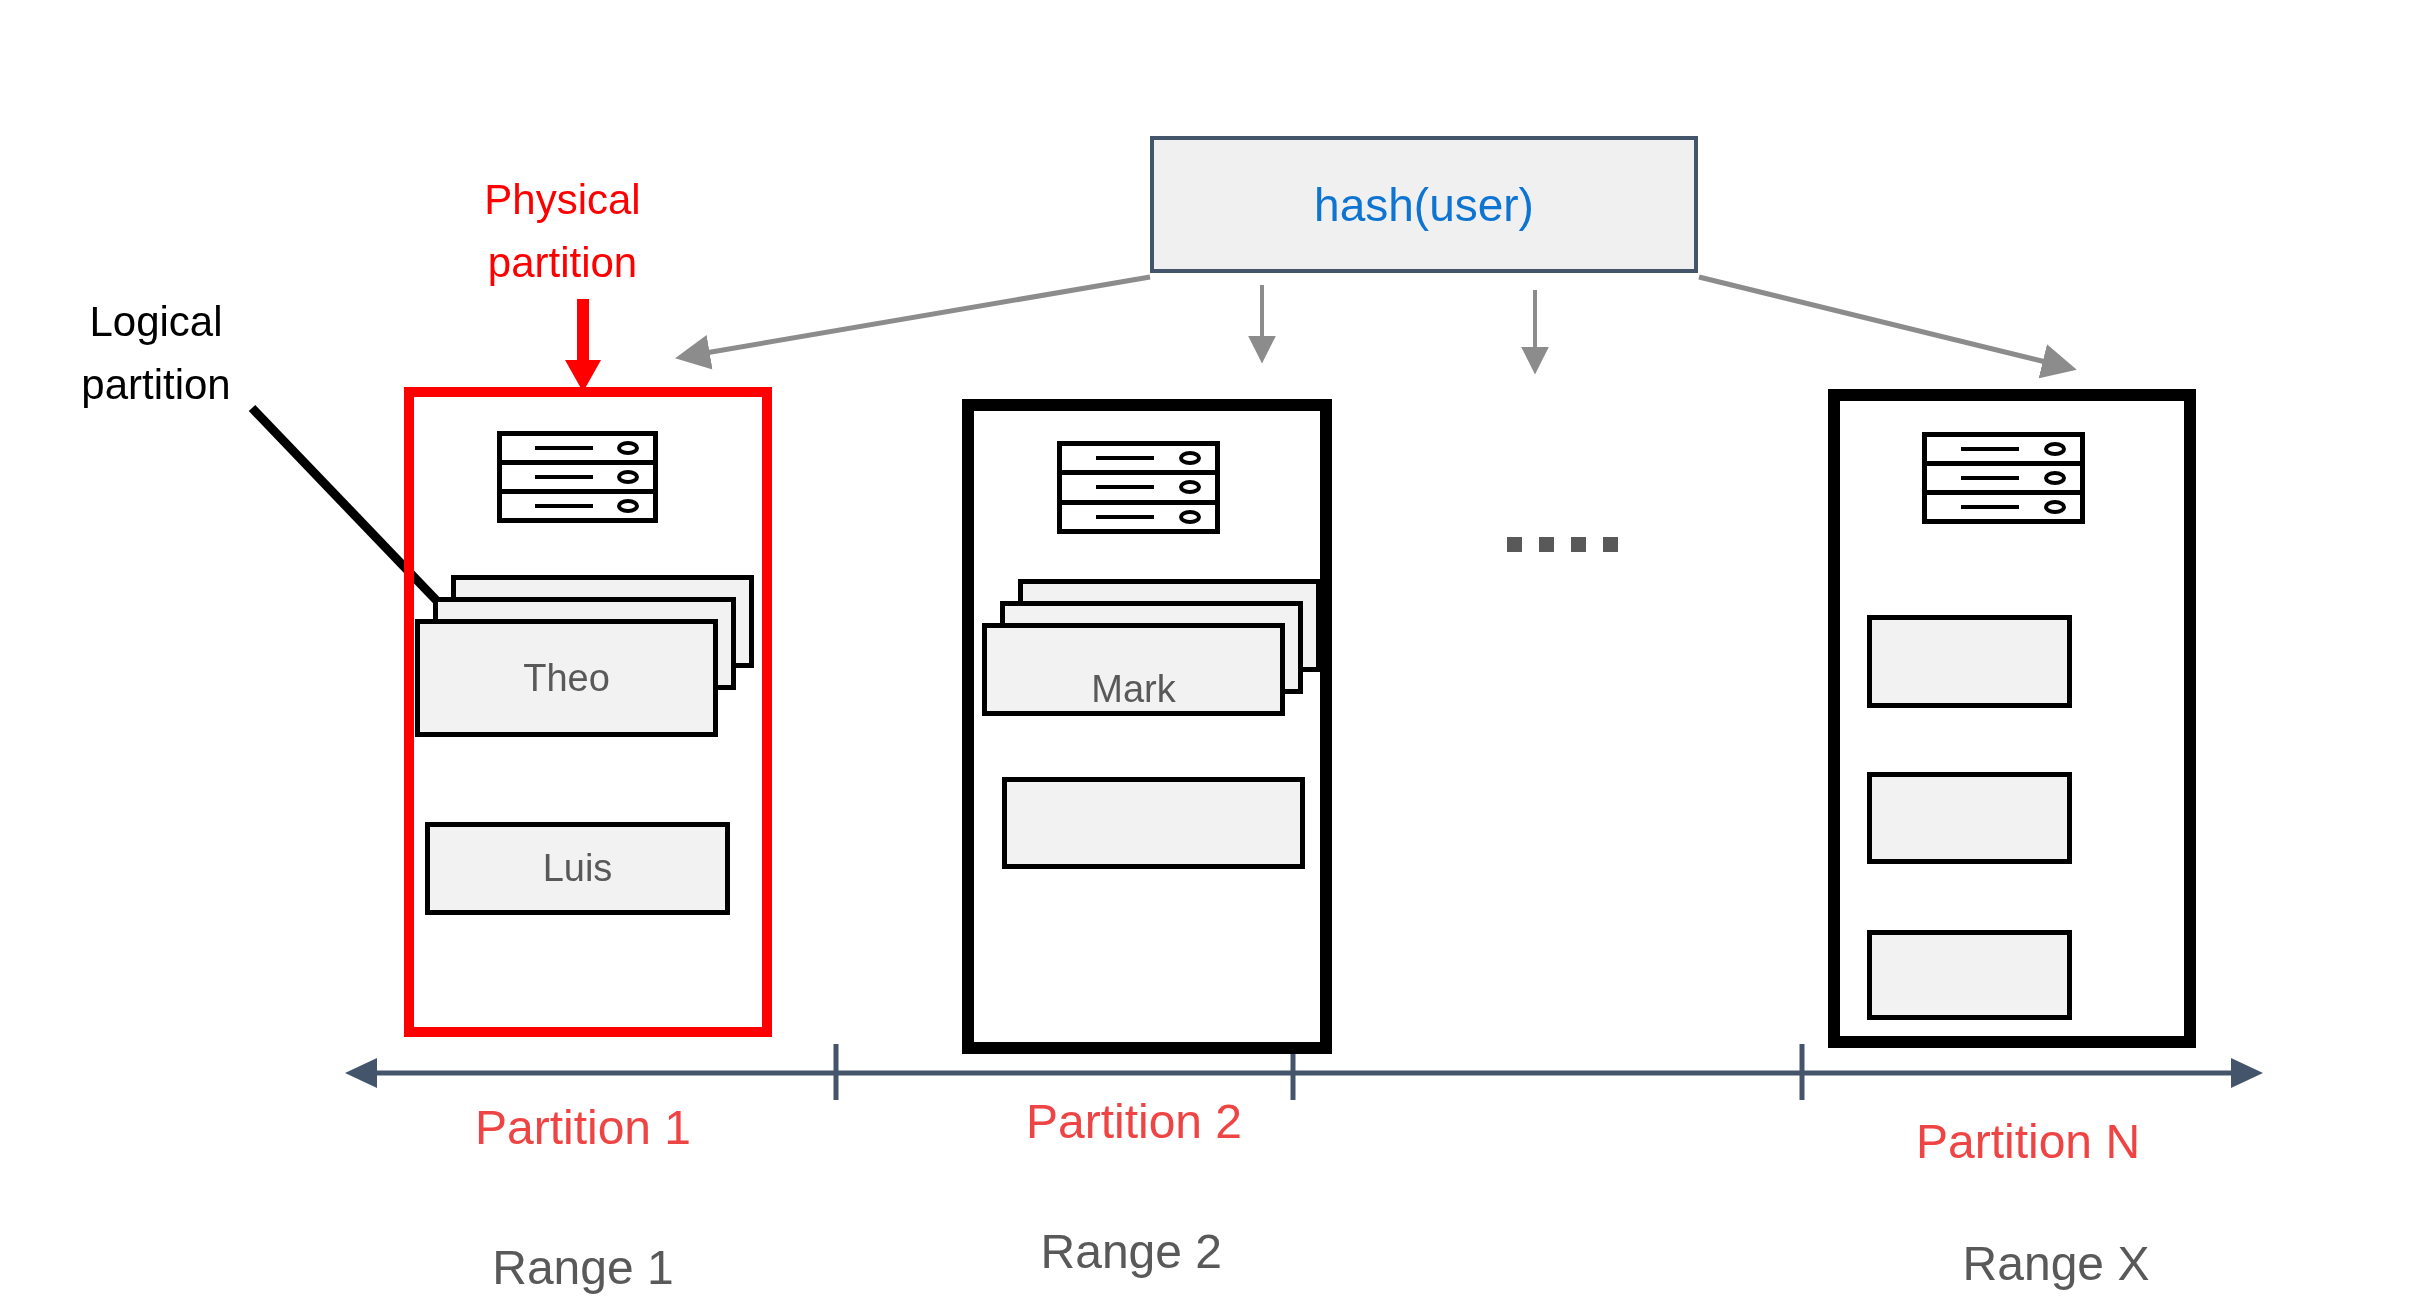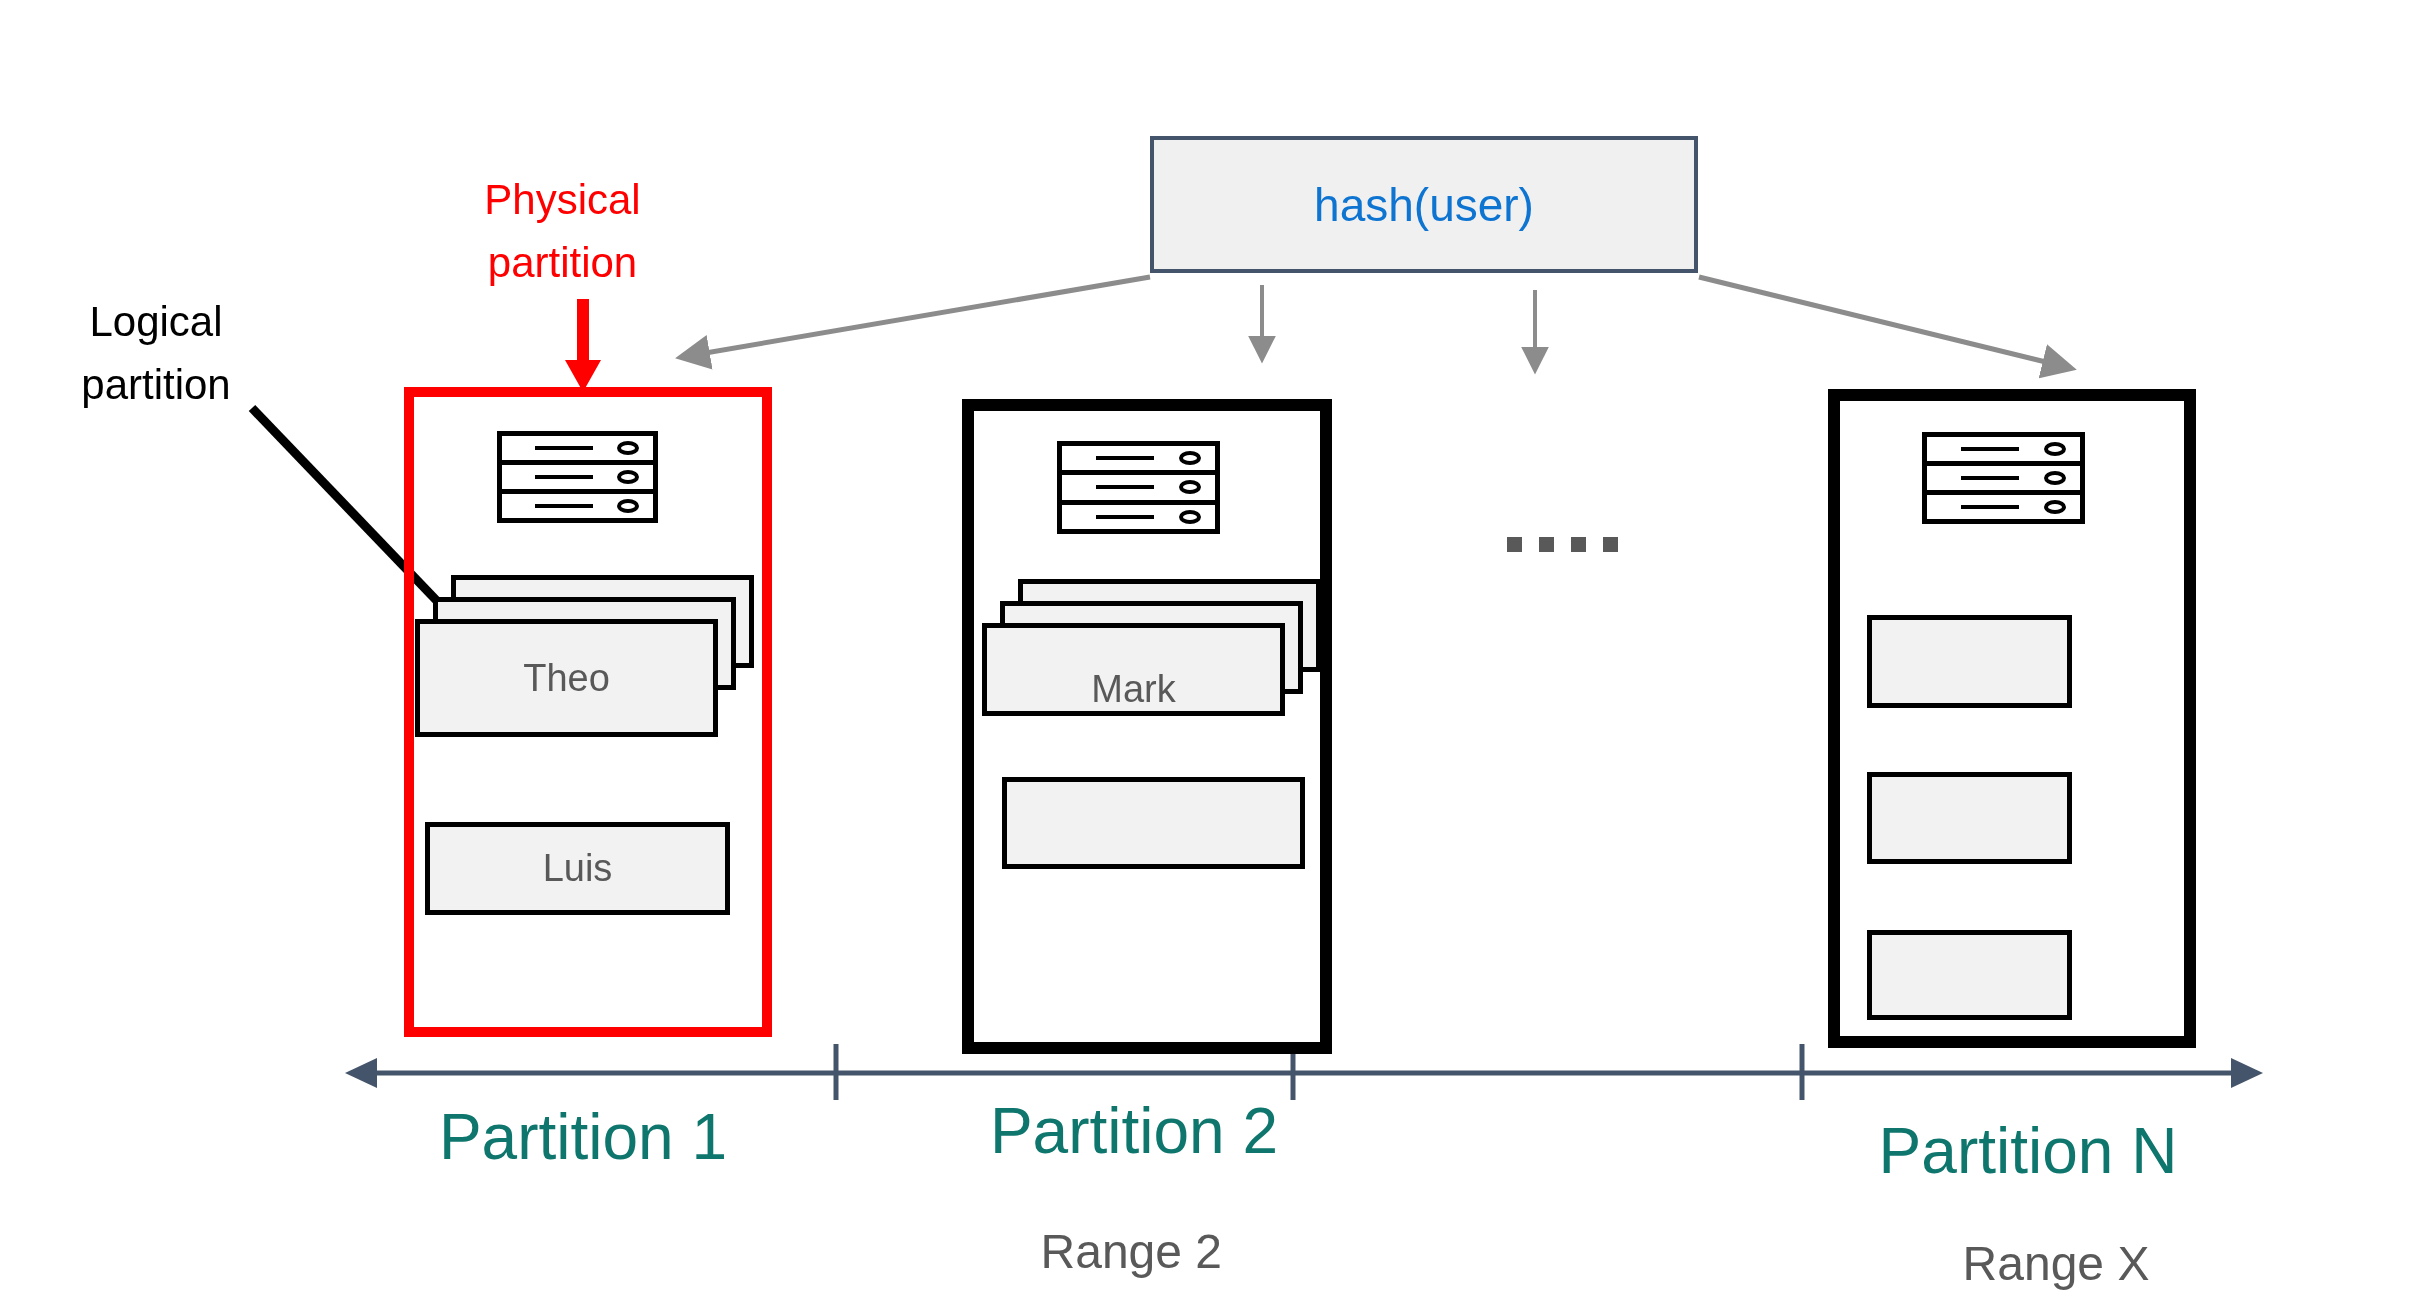--- a/index.html
+++ b/index.html
@@ -59,21 +59,21 @@
     background: #f2f2f2; border: 5px solid #000000;
     display: flex; align-items: center; justify-content: center;
     font-size: 38px; color: #595959;
   }
 
   
   .dots { left: 1507px; top: 537px; width: 120px; height: 16px; display: flex; gap: 17px; }
   .dots .dot { width: 15px; height: 15px; background: #595959; }
 
   
-  .axis-label  { font-size: 64px; color: #0f766e; text-align: center; width: 400px; }
+  .axis-label  { font-size: 48px; color: #ef4444; text-align: center; width: 400px; }
   .range-label { font-size: 48px; color: #595959; text-align: center; width: 300px; }
 </style>
 </head>
 <body>
 
 <div class="canvas">
 
   <svg class="overlay">
     <defs>
       <marker id="grayhead" viewBox="0 0 10 10" refX="8" refY="5" markerWidth="7" markerHeight="7" orient="auto">
@@ -195,16 +195,17 @@
       </div>
   </div>
   <div class="abs card" style="left:1867px; top:615px; width:205px; height:93px;"></div>
   <div class="abs card" style="left:1867px; top:772px; width:205px; height:92px;"></div>
   <div class="abs card" style="left:1867px; top:930px; width:205px; height:90px;"></div>
 
   <div class="abs axis-label" style="left:383px; top:1100px;">Partition 1</div>
   <div class="abs axis-label" style="left:934px; top:1094px;">Partition 2</div>
   <div class="abs axis-label" style="left:1828px; top:1114px;">Partition N</div>
 
+  <div class="abs range-label" style="left:433px; top:1240px;">Range 1</div>
   <div class="abs range-label" style="left:922px; top:1224px;text-align:right;">Range 2</div>
   <div class="abs range-label" style="left:1906px; top:1236px;">Range X</div>
 
 </div>
 
 </body></html>

